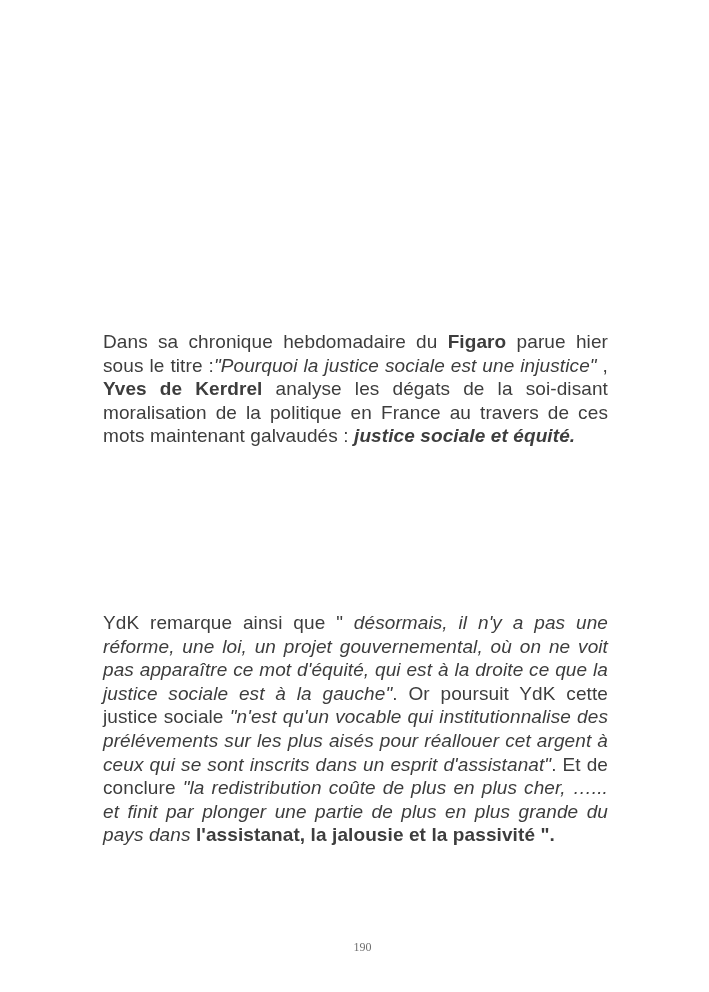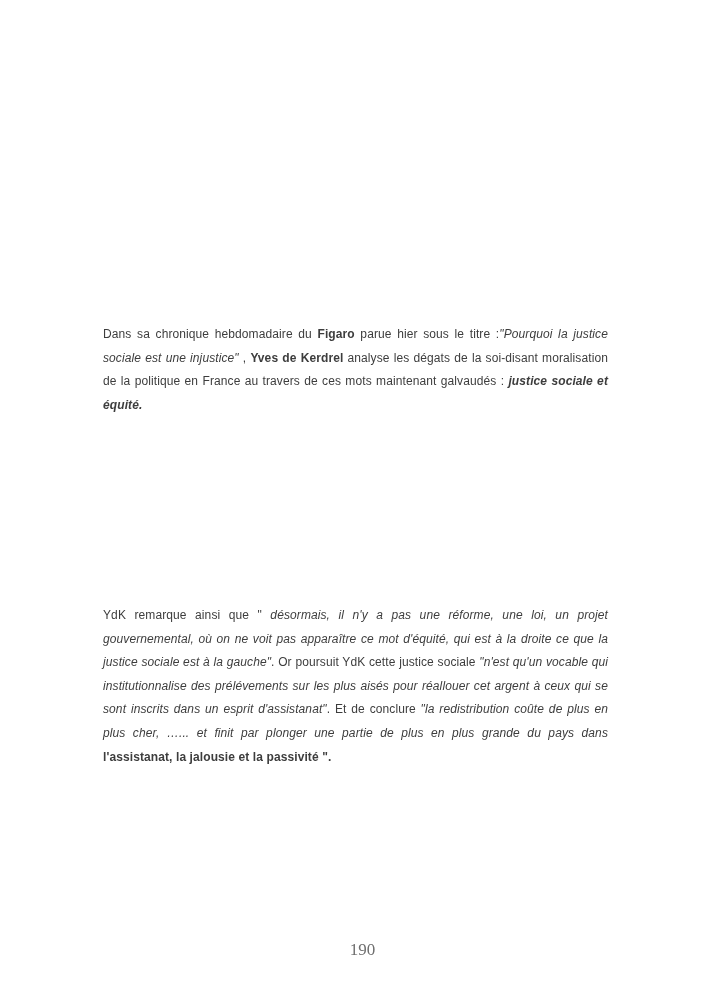--- a/index.html
+++ b/index.html
@@ -17,38 +17,38 @@
   }
   .page {
     position: absolute;
     inset: 0;
     background: #ffffff;
   }
   .textblock {
     position: absolute;
     left: 103px;
     width: 505px;
-    font-size: 12px;
+    font-size: 19px;
     line-height: 23.6px;
     text-align: justify;
     letter-spacing: 0.1px;
   }
   #para1 { top: 311px; }
   #para2 { top: 592px; }
   .b  { font-weight: bold; }
   .i  { font-style: italic; }
   .bi { font-weight: bold; font-style: italic; }
   .pagenum {
     position: absolute;
     left: 16px;
     right: 0;
     top: 940px;
     text-align: center;
     font-family: "Liberation Serif", serif;
-    font-size: 17px;
+    font-size: 12px;
     color: #6f6f6f;
   }
 </style>
 </head>
 <body>
 
 <div class="page">
 
   <p id="para1" class="textblock"><span>Dans sa chronique hebdomadaire du </span><span class="b">Figaro</span><span> parue hier sous le titre :</span><span class="i">"Pourquoi la justice sociale est une injustice"</span><span> , </span><span class="b">Yves de Kerdrel</span><span>  analyse les dégats de la soi-disant moralisation de la politique en France au travers de ces mots maintenant galvaudés : </span><span class="bi">justice sociale et équité.</span></p>
 

